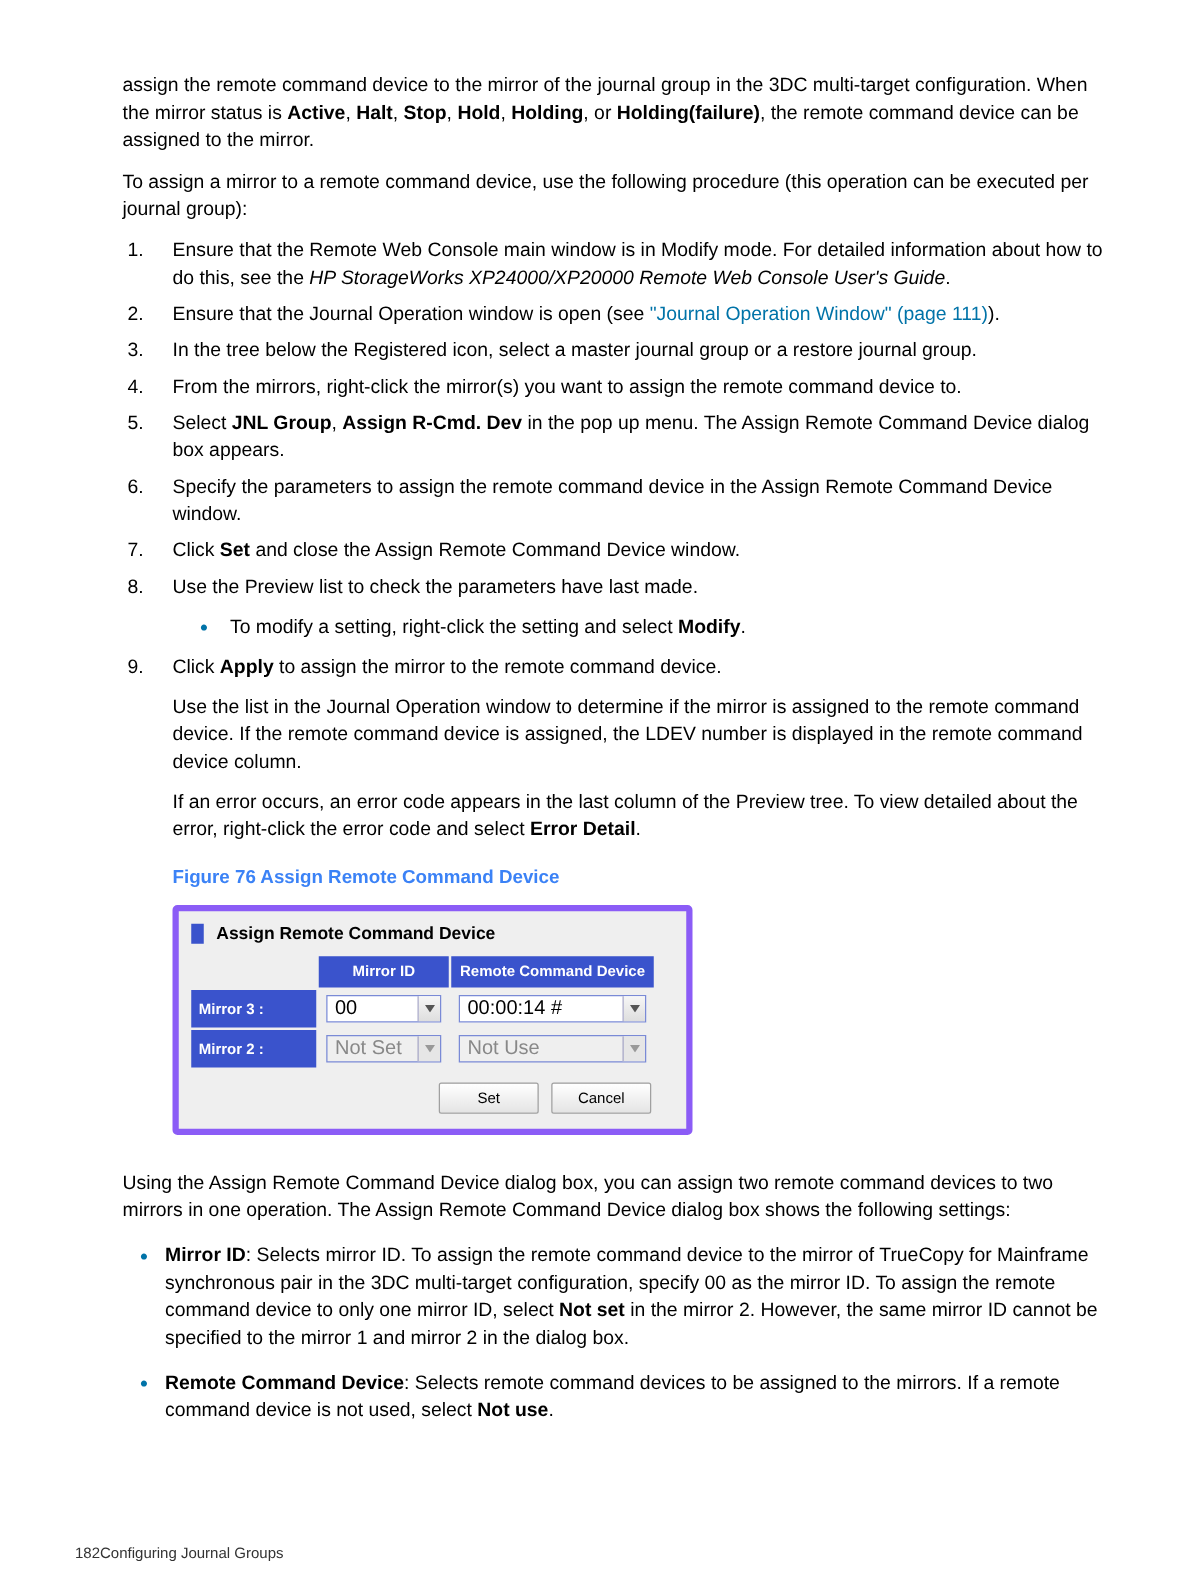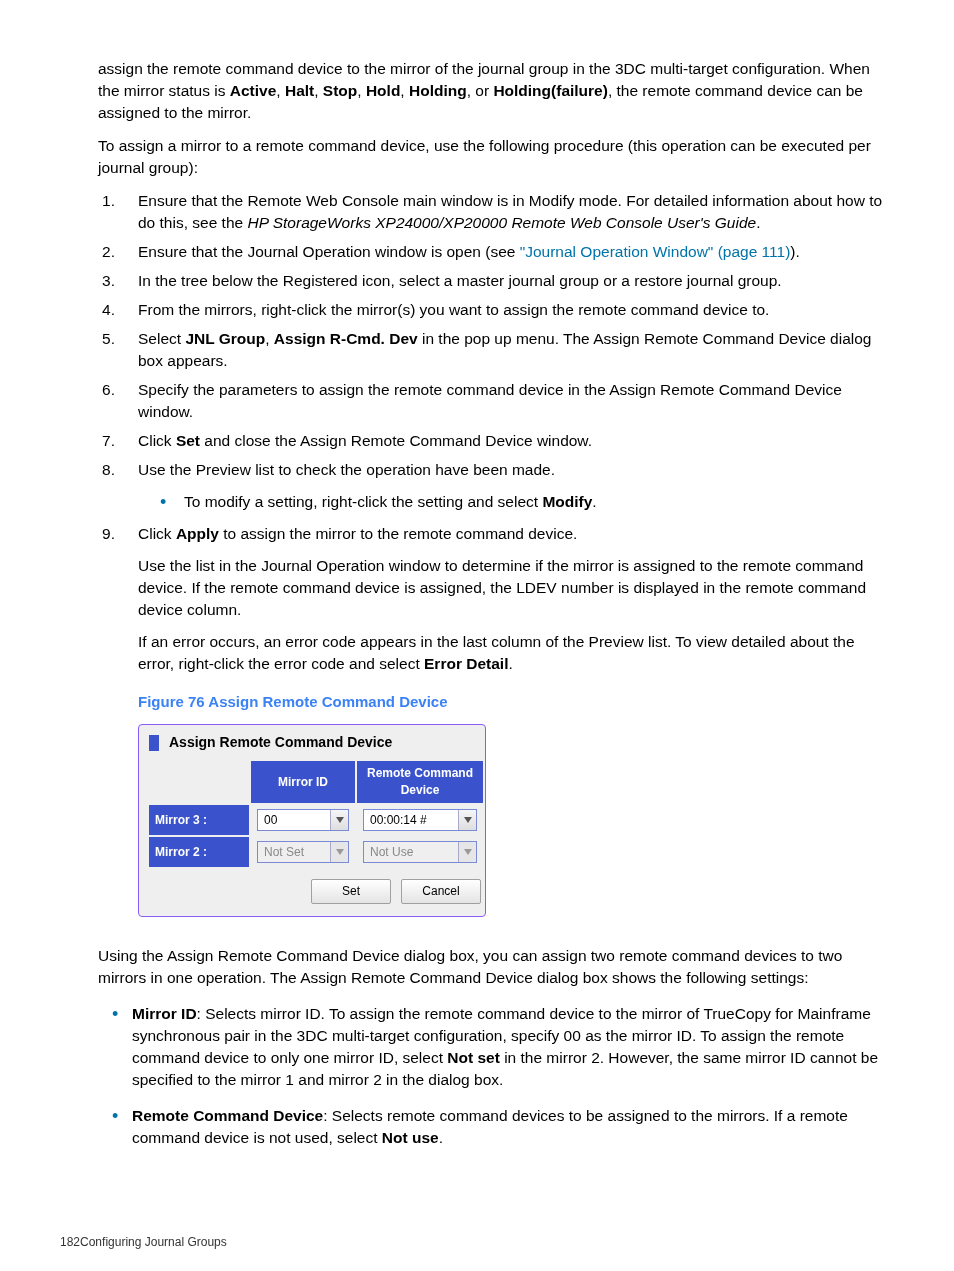--- a/index.html
+++ b/index.html
@@ -54,25 +54,25 @@
   }
   .li-para { margin-top: 10px; margin-bottom: 10px; }
   .figure-caption {
     color: #3b82f6;
     font-weight: bold;
     font-size: 15px;
     margin: 16px 0 12px 40px;
   }
   .dialog-wrap { margin-left: 40px; margin-bottom: 28px; }
   .dialog-outer {
-    width: 348px;
+    width: 416px;
     background: #efefef;
-    border: 1px solid #8b5cf6;
+    border: 5px solid #8b5cf6;
     border-radius: 4px;
-    padding: 8px 0 12px 8px;
+    padding: 8px 24px 12px 8px;
   }
   .dialog-title-row {
     display: flex;
     align-items: center;
     margin-bottom: 6px;
     padding-left: 2px;
   }
   .title-sq {
     width: 10px; height: 16px;
     background: #3a53cc;
@@ -113,21 +113,21 @@
     display: flex;
     align-items: stretch;
     border: 1px solid #7a8ad6;
     background: #fff;
     height: 22px;
     width: 100%;
   }
   .combo.disabled { background: #efefef; color: #888; }
   .combo .ctext {
     flex: 1;
-    font-size: 12px;
+    font-size: 16px;
     padding: 2px 6px;
     font-family: Tahoma, sans-serif;
     display: flex;
     align-items: center;
   }
   .combo .cbtn {
     width: 18px;
     background: linear-gradient(#f6f6f6,#dedede);
     border-left: 1px solid #a8a8c8;
     display: flex;
@@ -205,32 +205,32 @@
     <li>In the tree below the Registered icon, select a master journal group or a restore journal group.</li>
     <li>From the mirrors, right-click the mirror(s) you want to assign the remote command device to.</li>
     <li>
       <span>Select </span><span class="bold">JNL Group</span><span>, </span><span class="bold">Assign R-Cmd. Dev</span><span> in the pop up menu. The Assign Remote Command Device dialog box appears.</span>
     </li>
     <li>Specify the parameters to assign the remote command device in the Assign Remote Command Device window.</li>
     <li>
       <span>Click </span><span class="bold">Set</span><span> and close the Assign Remote Command Device window.</span>
     </li>
     <li>
-      <span>Use the Preview list to check the operation have been made.</span>
+      <span>Use the Preview list to check the parameters have last made.</span>
       <ul class="sub-bullets">
         <li>
           <span>To modify a setting, right-click the setting and select </span><span class="bold">Modify</span><span>.</span>
         </li>
       </ul>
     </li>
     <li>
       <span>Click </span><span class="bold">Apply</span><span> to assign the mirror to the remote command device.</span>
       <p class="li-para">Use the list in the Journal Operation window to determine if the mirror is assigned to the remote command device. If the remote command device is assigned, the LDEV number is displayed in the remote command device column.</p>
       <p class="li-para">
-        <span>If an error occurs, an error code appears in the last column of the Preview list. To view detailed about the error, right-click the error code and select </span><span class="bold">Error Detail</span><span>.</span>
+        <span>If an error occurs, an error code appears in the last column of the Preview tree. To view detailed about the error, right-click the error code and select </span><span class="bold">Error Detail</span><span>.</span>
       </p>
     </li>
   </ol>
 
   <div class="figure-caption">Figure 76 Assign Remote Command Device</div>
 
   <div class="dialog-wrap">
     <div class="dialog-outer">
       <div class="dialog-title-row">
         <div class="title-sq"></div>

